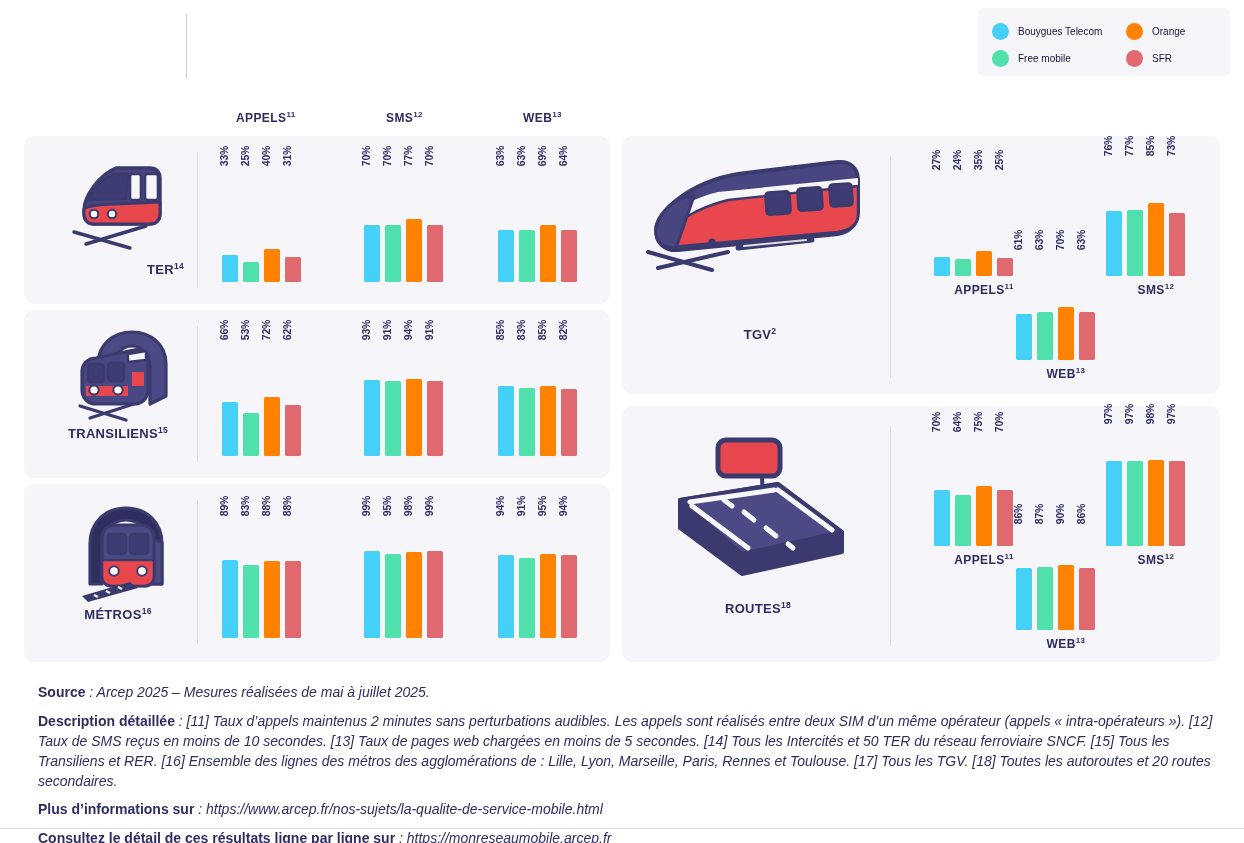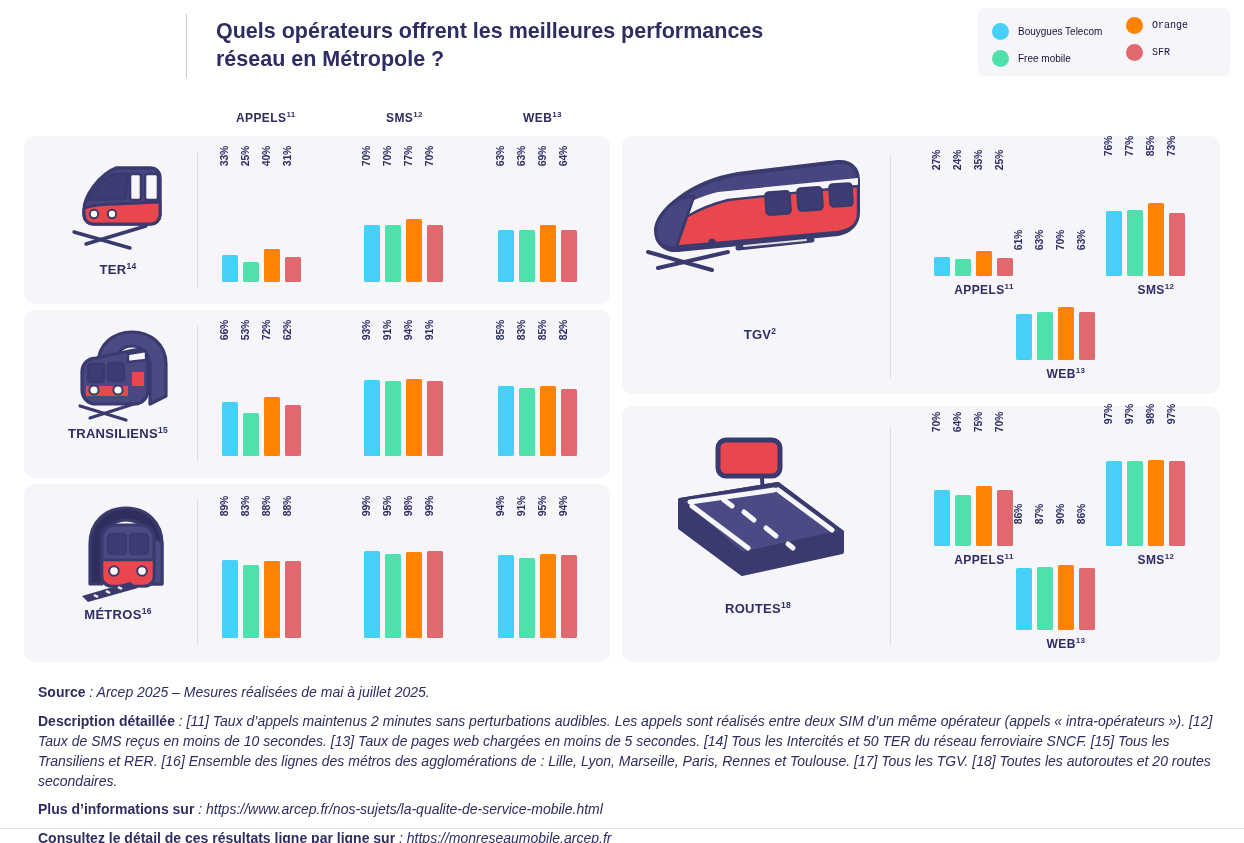--- a/index.html
+++ b/index.html
@@ -53,21 +53,21 @@
     left: 978px; top: 8px;
     width: 252px; height: 68px;
     background: #f5f5fa;
     border-radius: 6px;
     padding: 10px 10px 0 14px;
   }
   .legend-col {
     position: absolute;
   }
   .legend-col.c1 { left: 14px; top: 11px; }
-  .legend-col.c2 { left: 148px; top: 5px; font-family: Liberation Mono, monospace; }
+  .legend-col.c2 { left: 148px; top: 11px; }
   .legend-row {
     display: flex;
     align-items: center;
     height: 24px;
     margin-bottom: 3px;
   }
   .legend-dot {
     width: 17px; height: 17px;
     border-radius: 50%;
     margin-right: 9px;
@@ -179,21 +179,20 @@
     background: #e2e2ea;
   }
 </style>
 </head>
 <body>
 
 <div id="page">
 
   <div id="header">
     <div id="header-divider"></div>
-    <div id="headline">Quels opérateurs offrent les meilleures performances réseau en Métropole ?</div>
   </div>
 
   <div id="legend">
     <div class="legend-col c1">
       <div class="legend-row">
         <span class="legend-dot" style="background: rgb(69, 209, 247);"></span>
         <span class="legend-label">Bouygues Telecom</span>
       </div>
       <div class="legend-row">
         <span class="legend-dot" style="background: rgb(79, 224, 171);"></span>
@@ -232,21 +231,21 @@
         </g>
         <path d="M20 58 C20 44 36 22 52 16 L86 16 C92 16 96 20 96 26 L96 62 C96 68 92 72 86 72 L30 72 C24 72 20 68 20 62 Z" fill="#474680" stroke="#3b3a6e" stroke-width="3.4" stroke-linejoin="round"></path>
         <path d="M20 57 C22 54 40 52 52 52 L96 50 L96 62 C96 68 92 72 86 72 L30 72 C24 72 20 68 20 62 Z" fill="#e8474e" stroke="#3b3a6e" stroke-width="3" stroke-linejoin="round"></path>
         <path d="M25 48 C28 37 40 26 50 22 L64 22 L62 47 Z" fill="#3d3c73" stroke="#3b3a6e" stroke-width="2.6" stroke-linejoin="round"></path>
         <rect x="66" y="22" width="11" height="26" rx="2.5" fill="#f7f7fb" stroke="#3b3a6e" stroke-width="2.6"></rect>
         <rect x="81" y="22" width="13" height="26" rx="2.5" fill="#f7f7fb" stroke="#3b3a6e" stroke-width="2.6"></rect>
         <circle cx="30" cy="62" r="4.2" fill="#ffffff" stroke="#3b3a6e" stroke-width="2"></circle>
         <circle cx="48" cy="62" r="4.2" fill="#ffffff" stroke="#3b3a6e" stroke-width="2"></circle>
       </svg>
     </div>
-    <div class="icon-caption" style="left:28px; top:125px; width:132px;">
+    <div class="icon-caption" style="left:28px; top:125px; width:132px;text-align:right;">
       <span>TER</span><sup>14</sup>
     </div>
 
     <div class="bargroup" style="left:198px; top:20px; width:100px; height:126px;">
       <div class="bars" style="height:126px;">
         <div class="bar-slot">
             <span class="bar-value">33%</span>
             <span class="bar-rect" style="height: 27.06px; background: rgb(69, 209, 247);"></span>
           </div>
         <div class="bar-slot">

